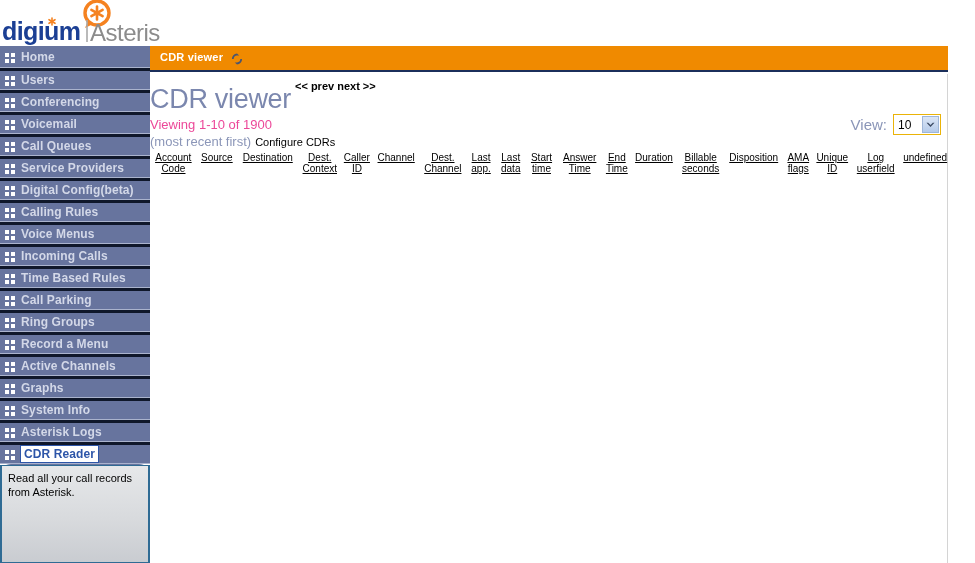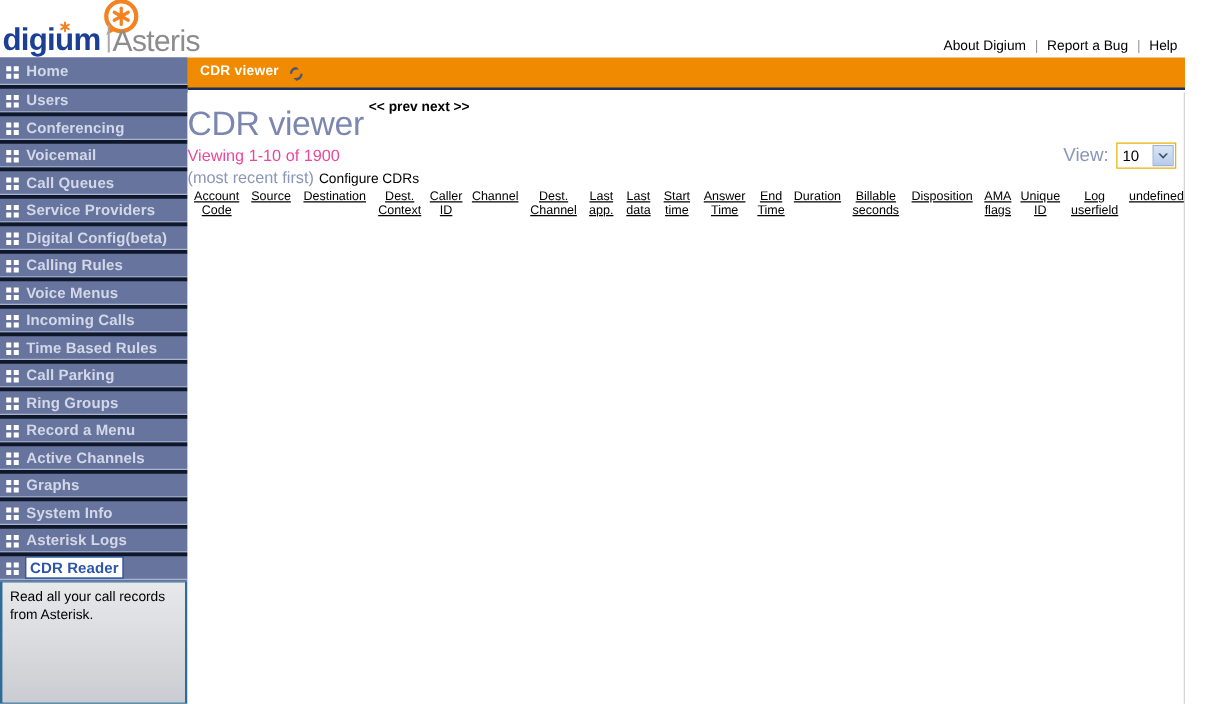--- a/index.html
+++ b/index.html
@@ -51,20 +51,21 @@
   #refresh-icon {
     position: absolute; left: 230px; top: 52px;
     width: 14px; height: 14px;
   }
 
   
   #sidebar {
     position: absolute; left: 0; top: 46px;
     width: 150px; height: 419px;
     background: #67749e;
+    border-radius: 11px;
   }
   .side-item {
     position: relative;
     height: 22px;
     background: #67749e;
     border-bottom: 1px solid #aab3cd;
     border-top: 3px solid #0f172a;
     display: flex; align-items: center;
     padding-left: 4px;
     cursor: pointer;
@@ -233,23 +234,20 @@
         <line x1="49" y1="19.7" x2="55" y2="23.3"></line>
         <line x1="49" y1="23.3" x2="55" y2="19.7"></line>
       </g>
 
       <line x1="87" y1="20" x2="87" y2="42" stroke="#a9a9a9" stroke-width="1.6"></line>
 
       <text x="90" y="41" font-family="Liberation Sans, sans-serif" font-size="24" fill="#8c8c8c" letter-spacing="-0.5">Asterisk</text>
     </svg>
   </div>
 
-  <div id="header-links">
-    <a href="#">About Digium</a><span class="hsep">|</span><a href="#">Report a Bug</a><span class="hsep">|</span><a href="#">Help</a>
-  </div>
 </div>
 
 <div id="tabbar">
   <div id="tab-cdr-viewer">CDR viewer</div>
 </div>
 <div id="refresh-icon">
   <svg width="14" height="14" viewBox="0 0 14 14">
     <path d="M7 1.5 L9.2 3.6 L7 3.6 A3.6 3.6 0 0 0 3.7 7 L1.9 7 A5.4 5.4 0 0 1 7 1.5 Z" fill="#4a5570"></path>
     <path d="M7 12.5 L4.8 10.4 L7 10.4 A3.6 3.6 0 0 0 10.3 7 L12.1 7 A5.4 5.4 0 0 1 7 12.5 Z" fill="#4a5570"></path>
   </svg>
@@ -453,21 +451,21 @@
         <svg width="9" height="6" viewBox="0 0 9 6">
             <path d="M0.5 0.8 L4.5 5 L8.5 0.8 L6.8 0.8 L4.5 3.1 L2.2 0.8 Z" fill="#3c4a63"></path>
           </svg>
       </span>
     </div>
   </div>
 
   <table id="cdr-table">
     <thead>
       <tr id="cdr-header-row">
-          <th style="width: 44px;"><span class="colhead">Account</span><br><span class="colhead">Code</span></th>
+          <th style="width: 44px; text-decoration: underline;"><span class="colhead">Account</span><br><span class="colhead">Code</span></th>
           <th style="width: 38px;"><span class="colhead">Source</span></th>
           <th style="width: 58px;"><span class="colhead">Destination</span></th>
           <th style="width: 40px;"><span class="colhead">Dest.</span><br><span class="colhead">Context</span></th>
           <th style="width: 30px;"><span class="colhead">Caller</span><br><span class="colhead">ID</span></th>
           <th style="width: 44px;"><span class="colhead">Channel</span></th>
           <th style="width: 44px;"><span class="colhead">Dest.</span><br><span class="colhead">Channel</span></th>
           <th style="width: 28px;"><span class="colhead">Last</span><br><span class="colhead">app.</span></th>
           <th style="width: 28px;"><span class="colhead">Last</span><br><span class="colhead">data</span></th>
           <th style="width: 30px;"><span class="colhead">Start</span><br><span class="colhead">time</span></th>
           <th style="width: 42px;"><span class="colhead">Answer</span><br><span class="colhead">Time</span></th>

